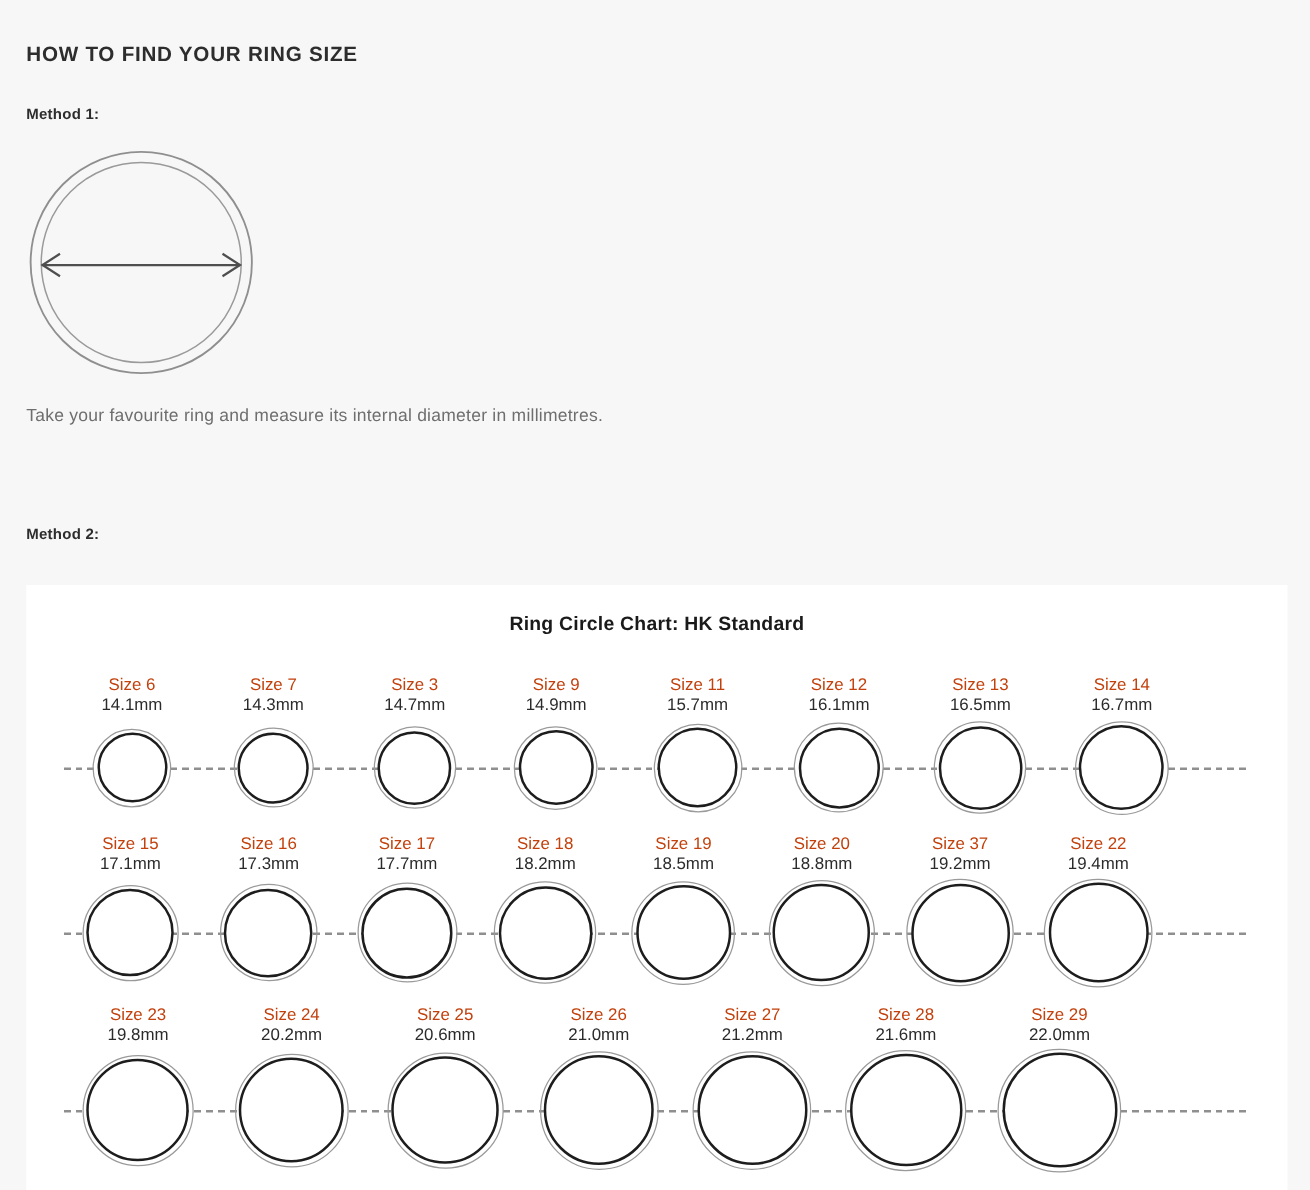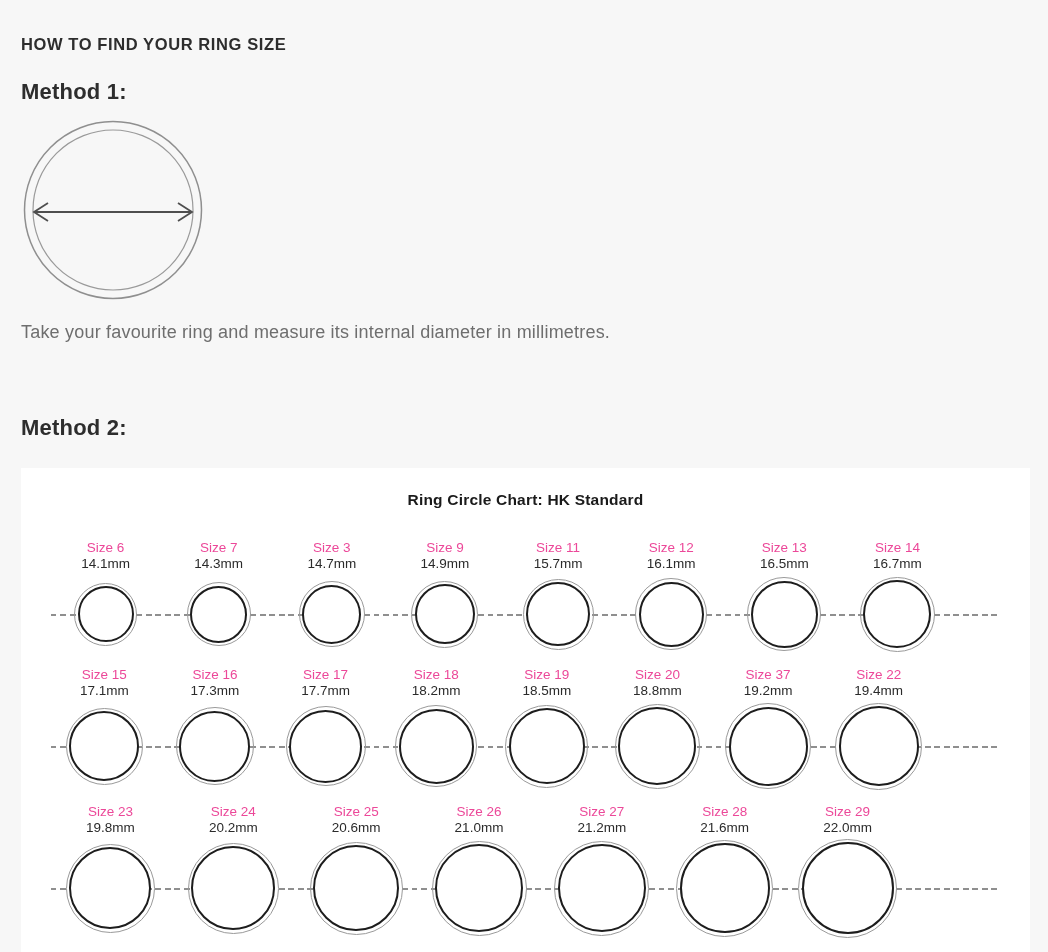--- a/index.html
+++ b/index.html
@@ -9,26 +9,26 @@
     font-family:"Liberation Sans",sans-serif;
     color:#2e2e2e;
     position:relative;
   }
   .content{padding:36px 0 0 21px;}
   .page-title{
     font-size:16.5px;font-weight:bold;letter-spacing:.6px;
     color:#2d2d2d;margin:0 0 0 0;line-height:17px;
   }
   .method-heading{
-    font-size:22px;font-weight:bold;color:#2d2d2d;
+    font-size:12px;font-weight:bold;color:#2d2d2d;
     margin:30px 0 0 0;line-height:17px;letter-spacing:.2px;
   }
   .ring-illustration{display:block;margin:17px 0 0 0;}
   .instruction{
-    font-size:18px;color:#6e6e6e;letter-spacing:.2px;
+    font-size:14px;color:#6e6e6e;letter-spacing:.2px;
     margin:20px 0 0 0;line-height:22px;font-weight:400;
   }
   .method2-heading{margin-top:76px;}
   .chart-box{
     position:absolute;left:21px;top:468px;width:1009px;height:484px;
     background:#ffffff;box-sizing:border-box;
     padding:22px 28px 0 28px;
   }
   .chart-title{
     text-align:center;font-size:15.5px;font-weight:bold;color:#1a1a1a;
@@ -36,21 +36,21 @@
   }
   .chart-row{position:relative;}
   .chart-row + .chart-row{margin-top:13px;}
   .dash-line{
     position:absolute;left:2px;right:2px;height:1.5px;z-index:0;
     background:repeating-linear-gradient(90deg,#8f8f8f 0 5.5px,transparent 5.5px 9.5px);
   }
   .cols-wrap{display:flex;position:relative;z-index:1;}
   .ring-col{flex:1;display:flex;flex-direction:column;align-items:center;}
   .labels{height:34px;text-align:center;}
-  .size-label{font-size:13.5px;line-height:16px;color:#ec4899;}
+  .size-label{font-size:13.5px;line-height:16px;color:#c2410c;}
   .mm-label{font-size:13.5px;line-height:16px;color:#2b2b2b;}
   .circle-wrap{display:flex;align-items:center;justify-content:center;}
   .ring-outer{
     border:1px solid #9a9a9a;border-radius:50%;
     display:flex;align-items:center;justify-content:center;
     box-sizing:border-box;background:transparent;
   }
   .ring-inner{
     border:2px solid #1d1d1d;border-radius:50%;background:#ffffff;
     box-sizing:border-box;

